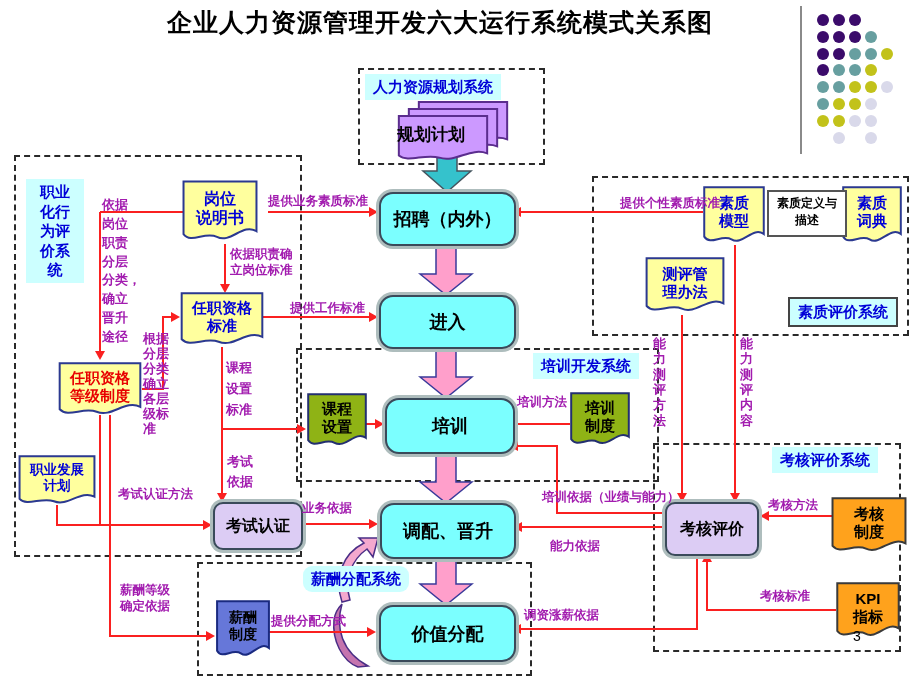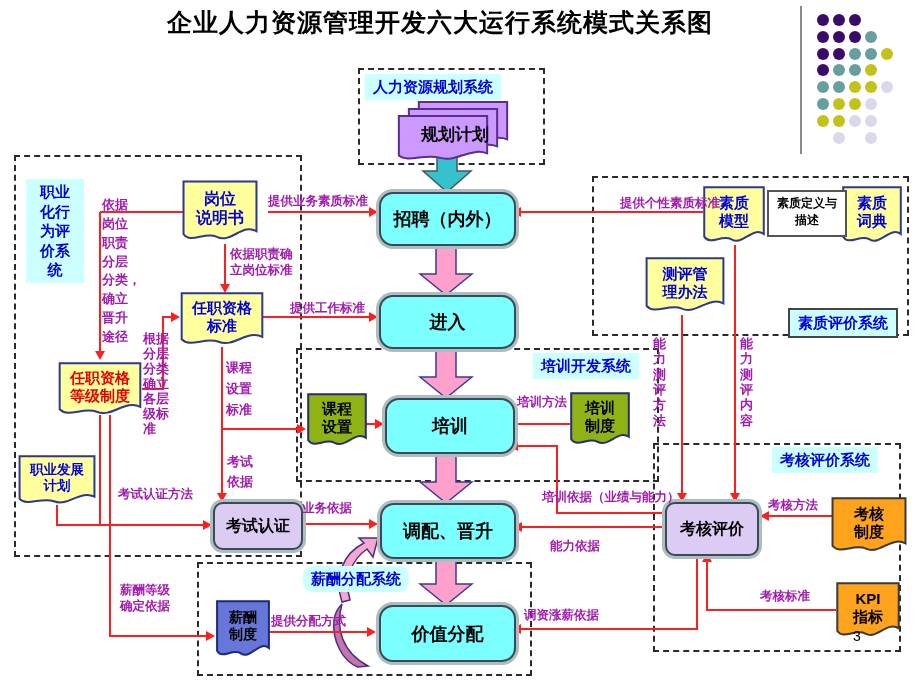--- a/index.html
+++ b/index.html
@@ -175,42 +175,42 @@
 
   <div class="rl blk" style="left:776px;top:220px;width:66px;height:2px;"></div>
   <div class="ah ah-l blk" style="left:768px;top:216px;"></div>
 
   <div class="chip" style="left:365px;top:74px;">人力资源规划系统</div>
   <div class="chip" style="left:26px;top:179px;width:42px;">职业
 化行
 为评
 价系
 统</div>
-  <div class="chip bordered" style="left:788px;top:308px;text-align:right;">素质评价系统</div>
+  <div class="chip bordered" style="left:788px;top:297px;text-align:right;">素质评价系统</div>
   <div class="chip" style="left:533px;top:353px;">培训开发系统</div>
   <div class="chip" style="left:772px;top:447px;">考核评价系统</div>
   <div class="chip" style="left:303px;top:566px;border-radius:9px;">薪酬分配系统</div>
 
   <div style="position:absolute;left:397px;top:101px;width:112px;height:62px;">
     <div class="sdoc" style="left:20px;top:0;width:92px;height:48px;">
         <svg viewBox="0 0 100 90" preserveAspectRatio="none">
           <path class="f-pur" vector-effect="non-scaling-stroke" d="M2,2 H98 V72 C80,60 64,90 46,80 C30,72 12,90 2,76 Z"></path>
         </svg>
       </div>
     <div class="sdoc" style="left:10px;top:7px;width:92px;height:48px;">
         <svg viewBox="0 0 100 90" preserveAspectRatio="none">
           <path class="f-pur" vector-effect="non-scaling-stroke" d="M2,2 H98 V72 C80,60 64,90 46,80 C30,72 12,90 2,76 Z"></path>
         </svg>
       </div>
     <div class="sdoc" style="left:0;top:14px;width:92px;height:48px;">
         <svg viewBox="0 0 100 90" preserveAspectRatio="none">
           <path class="f-pur" vector-effect="non-scaling-stroke" d="M2,2 H98 V72 C80,60 64,90 46,80 C30,72 12,90 2,76 Z"></path>
         </svg>
       </div>
-    <div style="position:absolute;left:0;top:22px;width:92px;text-align:right;font-size:17px;font-weight:bold;color:#000;">规划计划</div>
+    <div style="position:absolute;left:0;top:22px;width:92px;text-align:left;font-size:17px;font-weight:bold;color:#000;">规划计划</div>
   </div>
 
   <div class="flow" style="left:379px;top:192px;width:133px;height:50px;">招聘（内外）</div>
   <div class="flow" style="left:379px;top:295px;width:133px;height:50px;">进入</div>
   <div class="flow" style="left:385px;top:398px;width:126px;height:52px;">培训</div>
   <div class="flow" style="left:380px;top:503px;width:132px;height:52px;">调配、晋升</div>
   <div class="flow" style="left:379px;top:605px;width:133px;height:53px;">价值分配</div>
   <div class="flow lav" style="left:213px;top:502px;width:86px;height:44px;">考试认证</div>
   <div class="flow lav" style="left:665px;top:502px;width:90px;height:50px;">考核评价</div>
 

